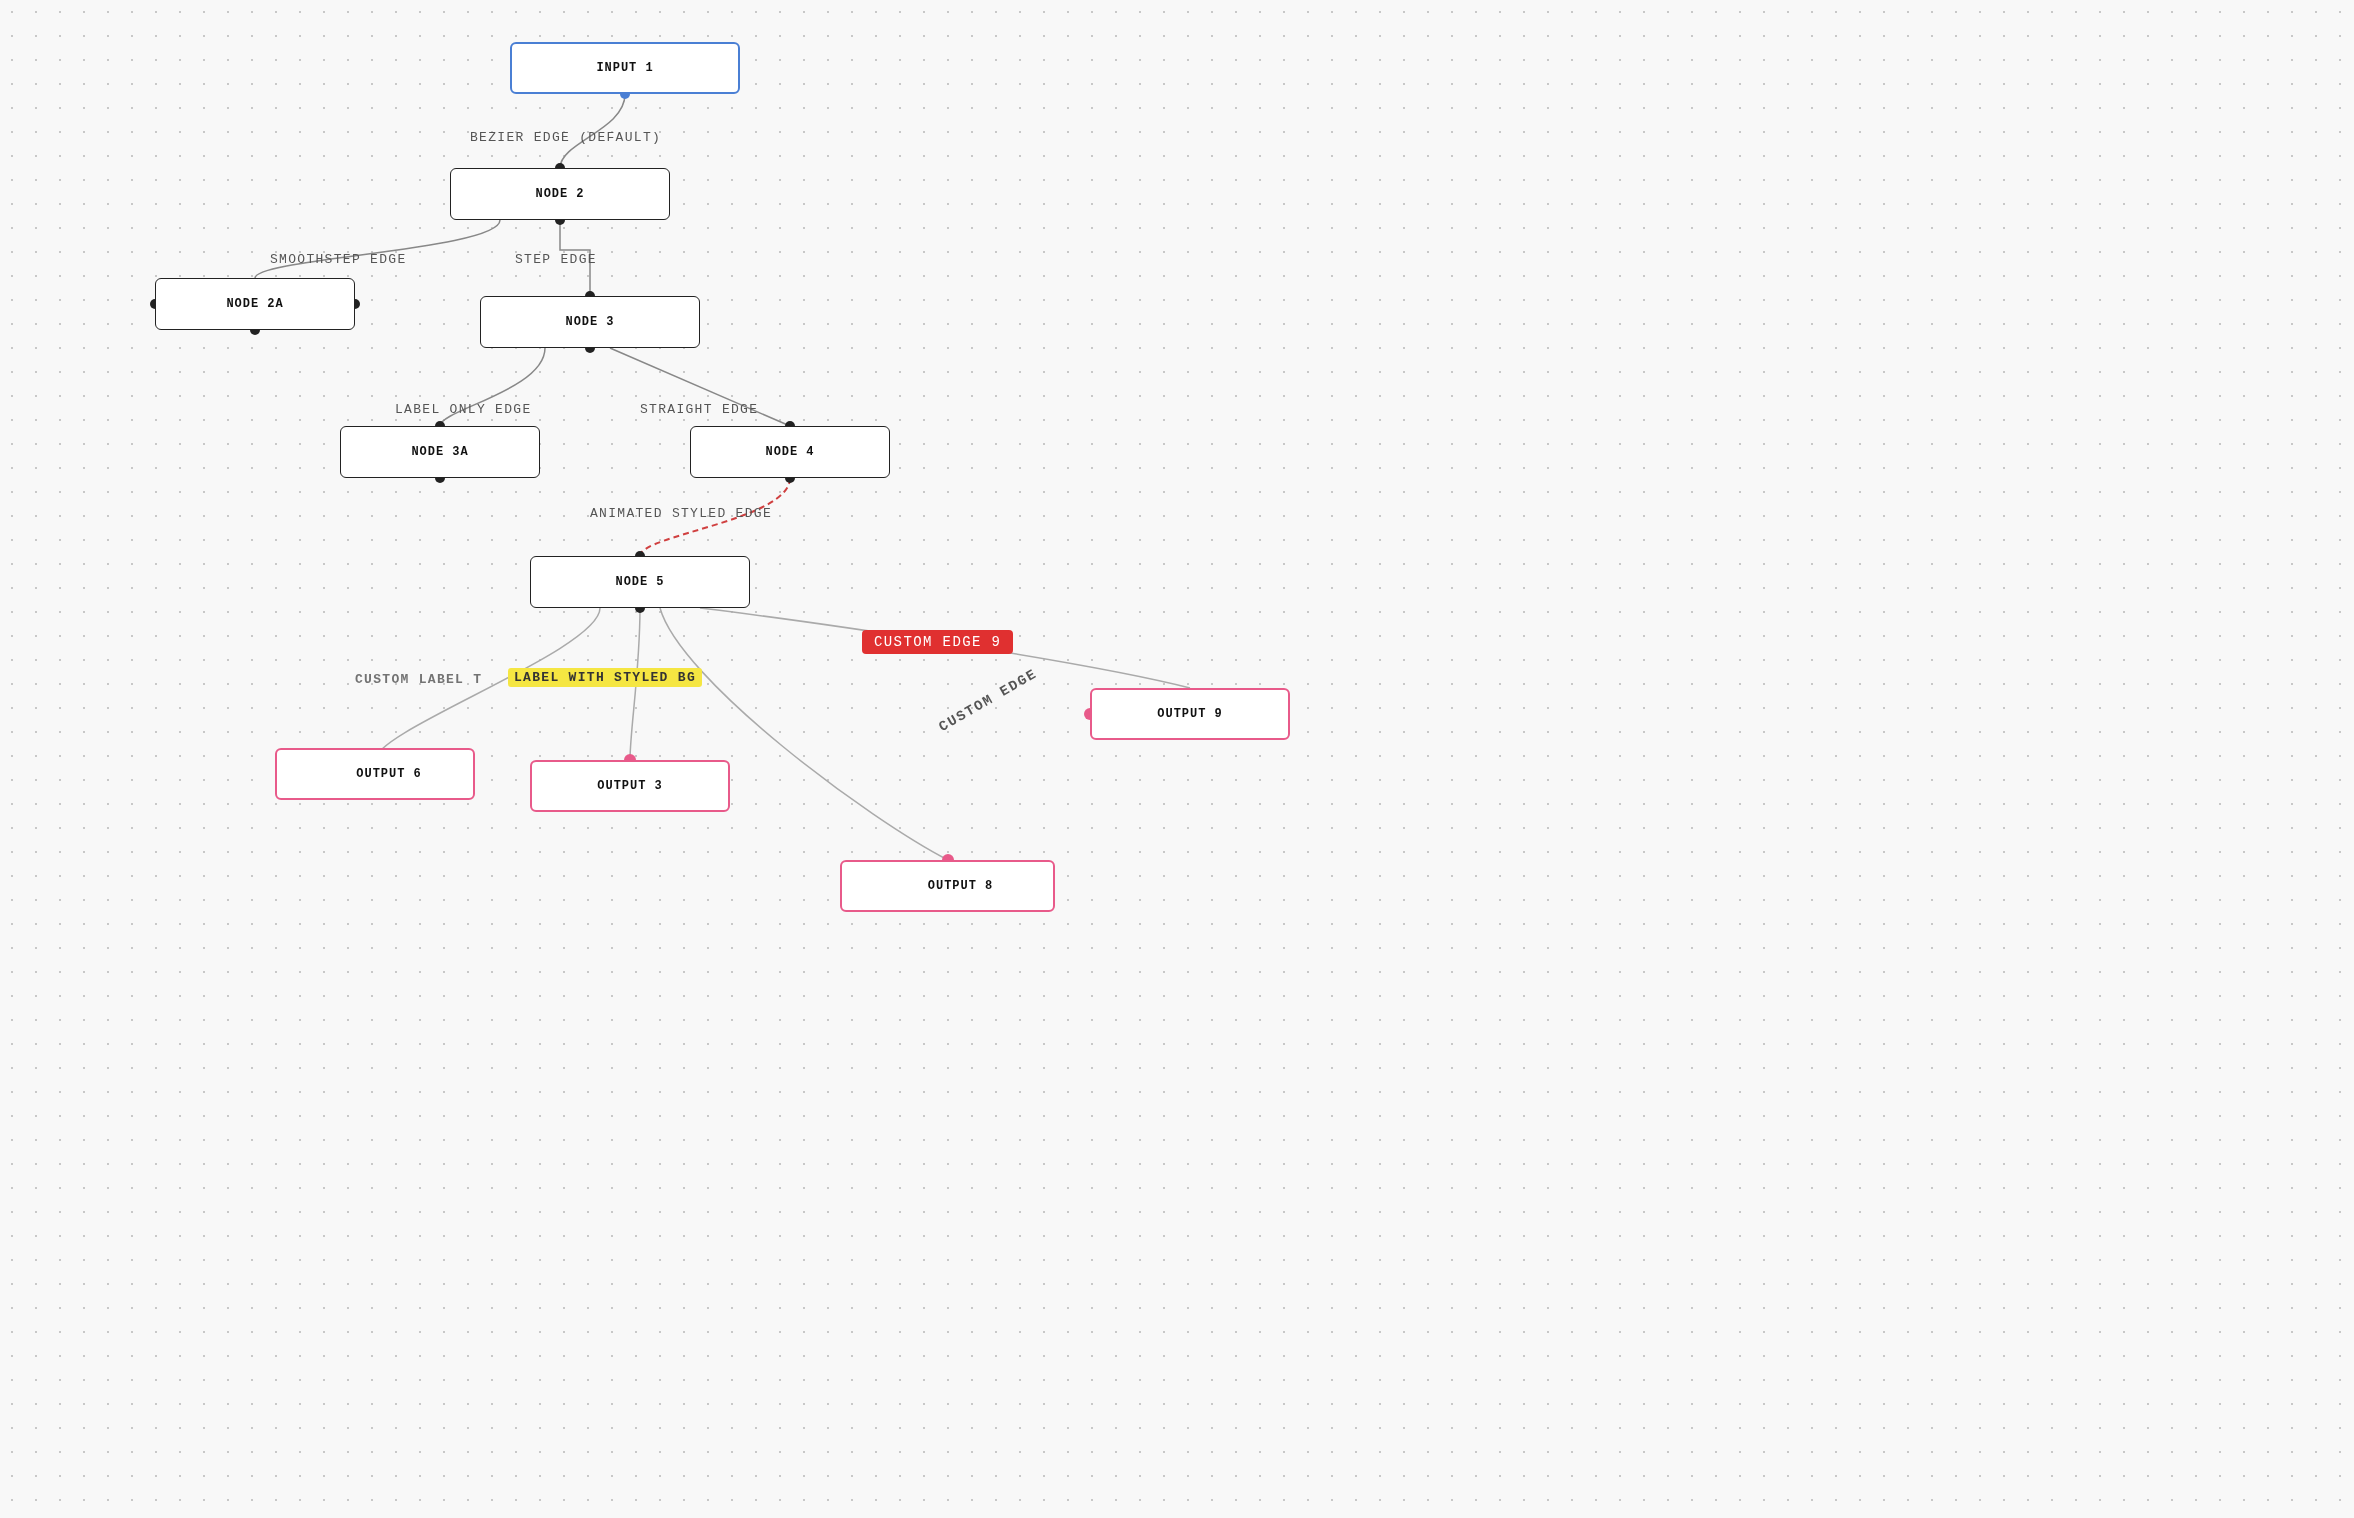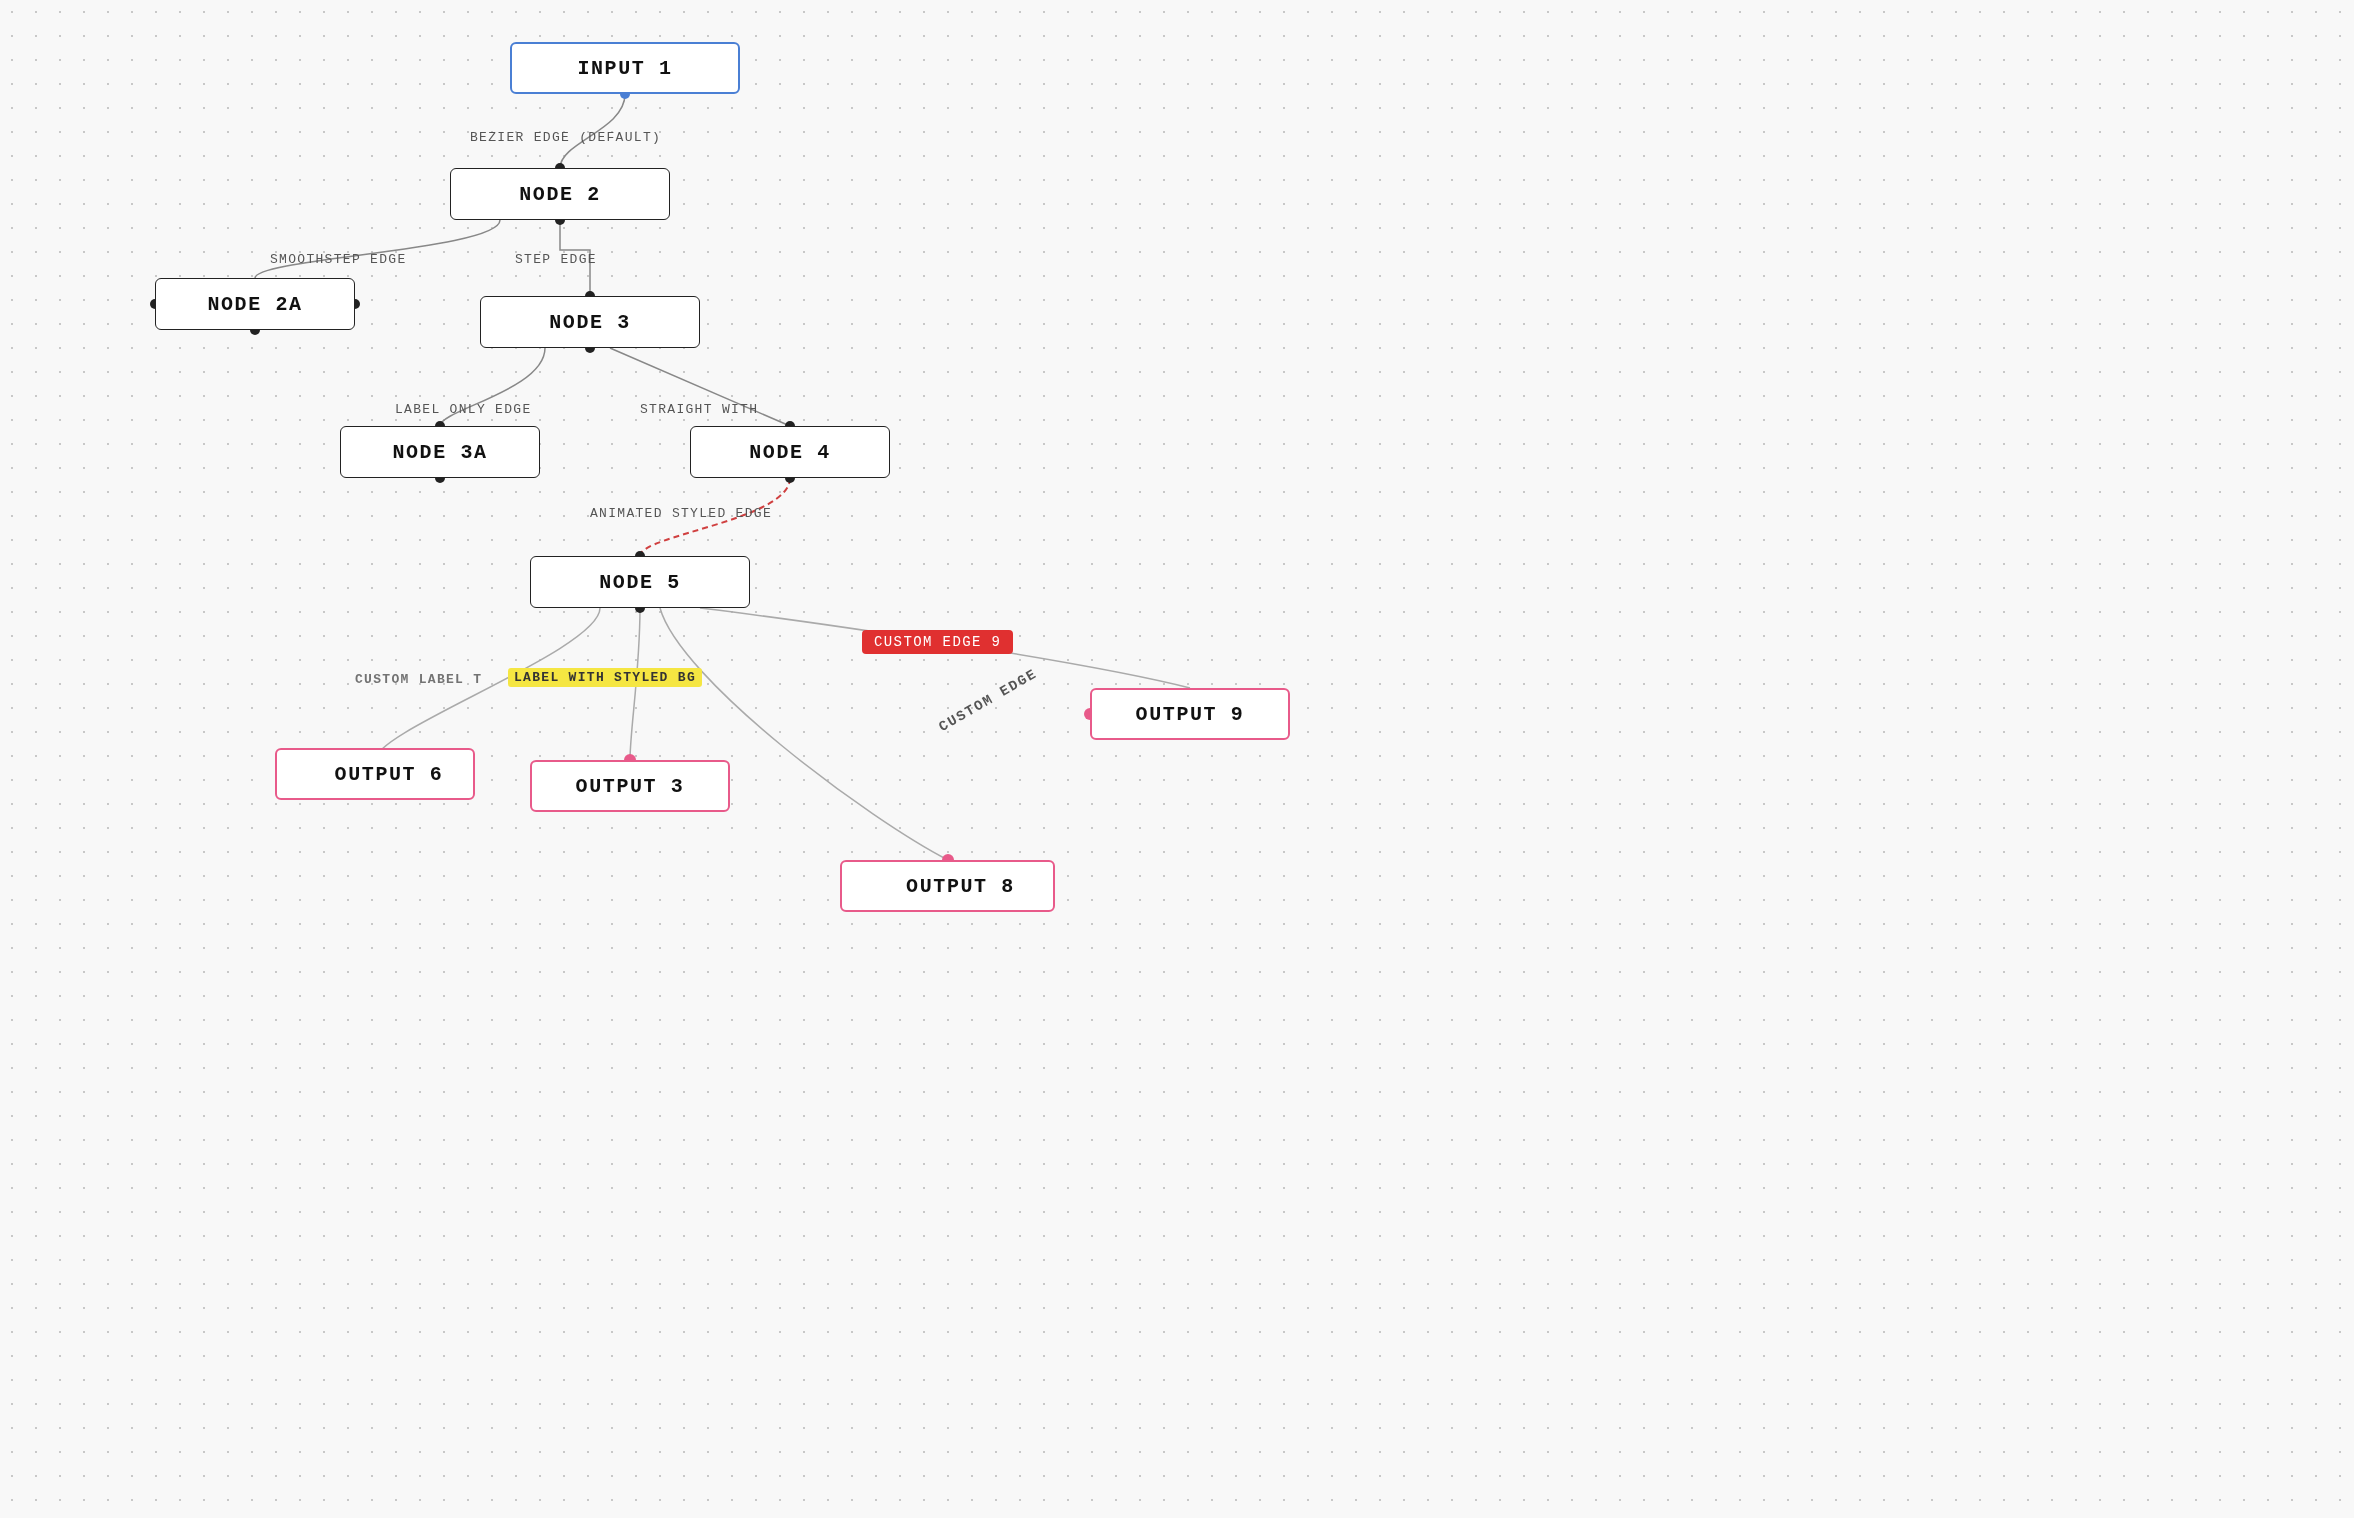--- a/index.html
+++ b/index.html
@@ -30,21 +30,21 @@
     }
 
     .node {
       position: absolute;
       border: 1.5px solid #222;
       border-radius: 6px;
       background: #fff;
       display: flex;
       align-items: center;
       justify-content: center;
-      font-size: 20px;
+      font-size: 12px;
       font-weight: 600;
       letter-spacing: 0.08em;
       color: #111;
       z-index: 10;
     }
 
     .node.input-node {
       border-color: #4a7fd4;
       border-width: 2px;
     }
@@ -210,21 +210,21 @@
   </div>
 
   <span class="edge-label" style="left:470px;top:130px;">BEZIER EDGE (DEFAULT)</span>
 
   <span class="edge-label" style="left:270px;top:252px;">SMOOTHSTEP EDGE</span>
 
   <span class="edge-label" style="left:515px;top:252px;">STEP EDGE</span>
 
   <span class="edge-label" style="left:395px;top:402px;text-align:right;">LABEL ONLY EDGE</span>
 
-  <span class="edge-label" style="left:640px;top:402px;">STRAIGHT WITH</span>
+  <span class="edge-label" style="left:640px;top:402px;">STRAIGHT EDGE</span>
 
   <span class="edge-label" style="left:590px;top:506px;">ANIMATED STYLED EDGE</span>
 
   <span class="edge-label custom-label-red" style="left:355px;top:672px;">CUSTOM LABEL T</span>
 
   <span class="edge-label custom-label-yellow-bg" style="left:508px;top:668px;">LABEL WITH STYLED BG</span>
 
   <span class="edge-label custom-edge-2" style="left:862px;top:630px;">CUSTOM EDGE 9</span>
 
   <span class="edge-label custom-edge-diagonal" style="left:940px;top:720px;transform:rotate(-30deg);transform-origin:left center;">CUSTOM EDGE</span>

